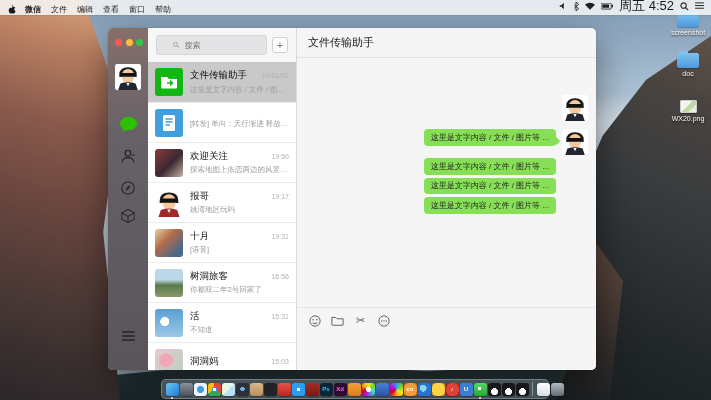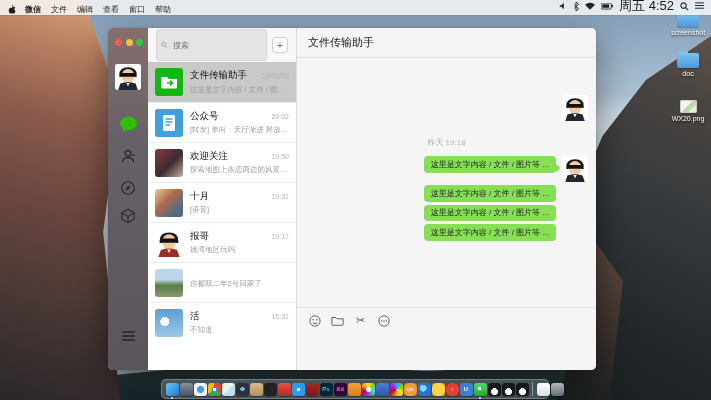--- a/index.html
+++ b/index.html
@@ -71,22 +71,22 @@
   .tl.r{background:#fc5753}.tl.y{background:#fdbc40}.tl.g{background:#33c748}
   .rail-avatar{position:absolute;left:7px;top:36px;width:26px;height:26px;border-radius:3px;overflow:hidden;background:#fff}
   .rail-ic{position:absolute;left:10px;width:20px;height:20px;display:flex;align-items:center;justify-content:center}
   .ric-chat{top:86px}.ric-contacts{top:118px}.ric-discover{top:150px}.ric-box{top:178px}
   .ric-menu{top:298px;flex-direction:column;gap:2.5px}
   .ric-menu i{display:block;width:13px;height:1.5px;background:#303036;border-radius:1px}
 
   
   .clist{position:absolute;left:40px;top:0;width:149px;height:100%;background:#fff;border-right:1px solid #d9d9d9;box-sizing:border-box}
   .searchrow{position:absolute;left:0;top:0;width:100%;height:34px;background:#f7f7f7;display:flex;align-items:center;padding:0 8px;box-sizing:border-box;gap:5px}
-  .sfield{flex:1;height:32px;background:#e4e4e6;border:1px solid #d6d6d8;border-radius:3px;
-          display:flex;align-items:center;padding:0 4px;gap:3px;box-sizing:border-box}
+  .sfield{flex:1;height:20px;background:#e4e4e6;border:1px solid #d6d6d8;border-radius:3px;
+          display:flex;align-items:center;padding:0 16px;gap:3px;box-sizing:border-box}
   .sfield input{border:none;outline:none;background:transparent;width:100%;font-size:8px;color:#555;
           font-family:"Liberation Sans","DejaVu Sans",sans-serif}
   .addbtn{width:16px;height:16px;border:1px solid #cfcfcf;border-radius:3px;background:#fdfdfd;
           font-size:11px;line-height:14px;text-align:center;color:#7a7a7a;box-sizing:border-box}
   .crows{position:absolute;left:0;top:34px;right:0;bottom:0;overflow:hidden}
   .crow{height:40px;display:flex;align-items:center;padding:0 7px;box-sizing:border-box;gap:7px;background:#fff}
   .crow.sel{background:#c9c9c9}
   .crow+.crow{border-top:1px solid #ececec}
   .av{width:28px;height:28px;border-radius:3px;flex:0 0 auto;overflow:hidden;position:relative}
   .av svg{display:block;width:100%;height:100%}
@@ -302,47 +302,32 @@
 
       <div class="crow">
         <div class="av" style="background:#419fde">
           <svg viewBox="0 0 28 28">
               <rect width="28" height="28" rx="4" fill="#419fde"></rect>
               <rect x="8" y="6" width="12" height="16" rx="1.5" fill="#fff"></rect>
               <path d="M10.5 10 h7 M10.5 13 h7 M10.5 16 h4.5" stroke="#419fde" stroke-width="1.4"></path>
             </svg>
         </div>
         <div class="cmain">
-          <div class="cline1">
-              <span class="cname">公众号</span>
-              <span class="ctime">20:02</span>
-            </div>
           <div class="cprev">[转发] 单向：天行渐进 释放姿 ...</div>
         </div>
       </div>
 
       <div class="crow">
         <div class="av av3"></div>
         <div class="cmain">
           <div class="cline1">
               <span class="cname">欢迎关注</span>
               <span class="ctime">19:50</span>
             </div>
           <div class="cprev">探索地图上依恋两边的风景与笑 ...</div>
-        </div>
-      </div>
-
-      <div class="crow">
-        <div class="av av4"></div>
-        <div class="cmain">
-          <div class="cline1">
-              <span class="cname">十月</span>
-              <span class="ctime">19:31</span>
-            </div>
-          <div class="cprev">[语音]</div>
         </div>
       </div>
 
       <div class="crow">
         <div class="av" style="background:#fff">
           <svg viewBox="0 0 24 24">
               <rect width="24" height="24" fill="#fff"></rect>
               <path d="M4 10 Q4 3 12 3 Q20 3 20 10 L20 12 L4 12 Z" fill="#1a1a1a"></path>
               <ellipse cx="12" cy="11" rx="6" ry="6.5" fill="#f2c9a0"></ellipse>
               <rect x="5.5" y="8.2" width="13" height="3.6" rx="1.2" fill="#111"></rect>
@@ -353,37 +338,62 @@
         <div class="cmain">
           <div class="cline1">
               <span class="cname">报哥</span>
               <span class="ctime">19:17</span>
             </div>
           <div class="cprev">姚湾地区玩吗</div>
         </div>
       </div>
 
       <div class="crow">
+        <div class="av av4"></div>
+        <div class="cmain">
+          <div class="cline1">
+              <span class="cname">十月</span>
+              <span class="ctime">19:31</span>
+            </div>
+          <div class="cprev">[语音]</div>
+        </div>
+      </div>
+
+      <div class="crow">
         <div class="av av6"></div>
         <div class="cmain">
+          <div class="cline1">
+              <span class="cname">树洞旅客</span>
+              <span class="ctime">16:56</span>
+            </div>
           <div class="cprev">你都双二年2号回家了</div>
         </div>
       </div>
 
       <div class="crow">
         <div class="av av7"></div>
         <div class="cmain">
           <div class="cline1">
               <span class="cname">活</span>
               <span class="ctime">15:31</span>
             </div>
           <div class="cprev">不知道</div>
         </div>
       </div>
 
+      <div class="crow">
+        <div class="av av8"></div>
+        <div class="cmain">
+          <div class="cline1">
+              <span class="cname">洞洞妈</span>
+              <span class="ctime">15:03</span>
+            </div>
+          <div class="cprev"></div>
+        </div>
+      </div>
 
     </div>
   </div>
 
   <div class="convo">
     <div class="chead">
       <span class="ctitle">文件传输助手</span>
     </div>
 
     <div class="msgs">
@@ -394,21 +404,20 @@
               <rect width="24" height="24" fill="#fff"></rect>
               <path d="M4 10 Q4 3 12 3 Q20 3 20 10 L20 12 L4 12 Z" fill="#1a1a1a"></path>
               <ellipse cx="12" cy="11" rx="6" ry="6.5" fill="#f2c9a0"></ellipse>
               <rect x="5.5" y="8.2" width="13" height="3.6" rx="1.2" fill="#111"></rect>
               <path d="M3 24 L5 18 Q12 15.5 19 18 L21 24 Z" fill="#23262e"></path>
               <path d="M10.5 17.5 L12 20.5 L13.5 17.5 Z" fill="#fff"></path>
             </svg>
         </div>
       </div>
 
-      <div class="tstamp" style="margin-top:16px">昨天 19:18</div>
 
       <div class="mrow">
         <div class="bubble small tail">这里是文字内容 / 文件 / 图片等 ...</div>
         <div class="mavatar">
           <svg viewBox="0 0 24 24">
               <rect width="24" height="24" fill="#fff"></rect>
               <path d="M4 10 Q4 3 12 3 Q20 3 20 10 L20 12 L4 12 Z" fill="#1a1a1a"></path>
               <ellipse cx="12" cy="11" rx="6" ry="6.5" fill="#f2c9a0"></ellipse>
               <rect x="5.5" y="8.2" width="13" height="3.6" rx="1.2" fill="#111"></rect>
               <path d="M3 24 L5 18 Q12 15.5 19 18 L21 24 Z" fill="#23262e"></path>

